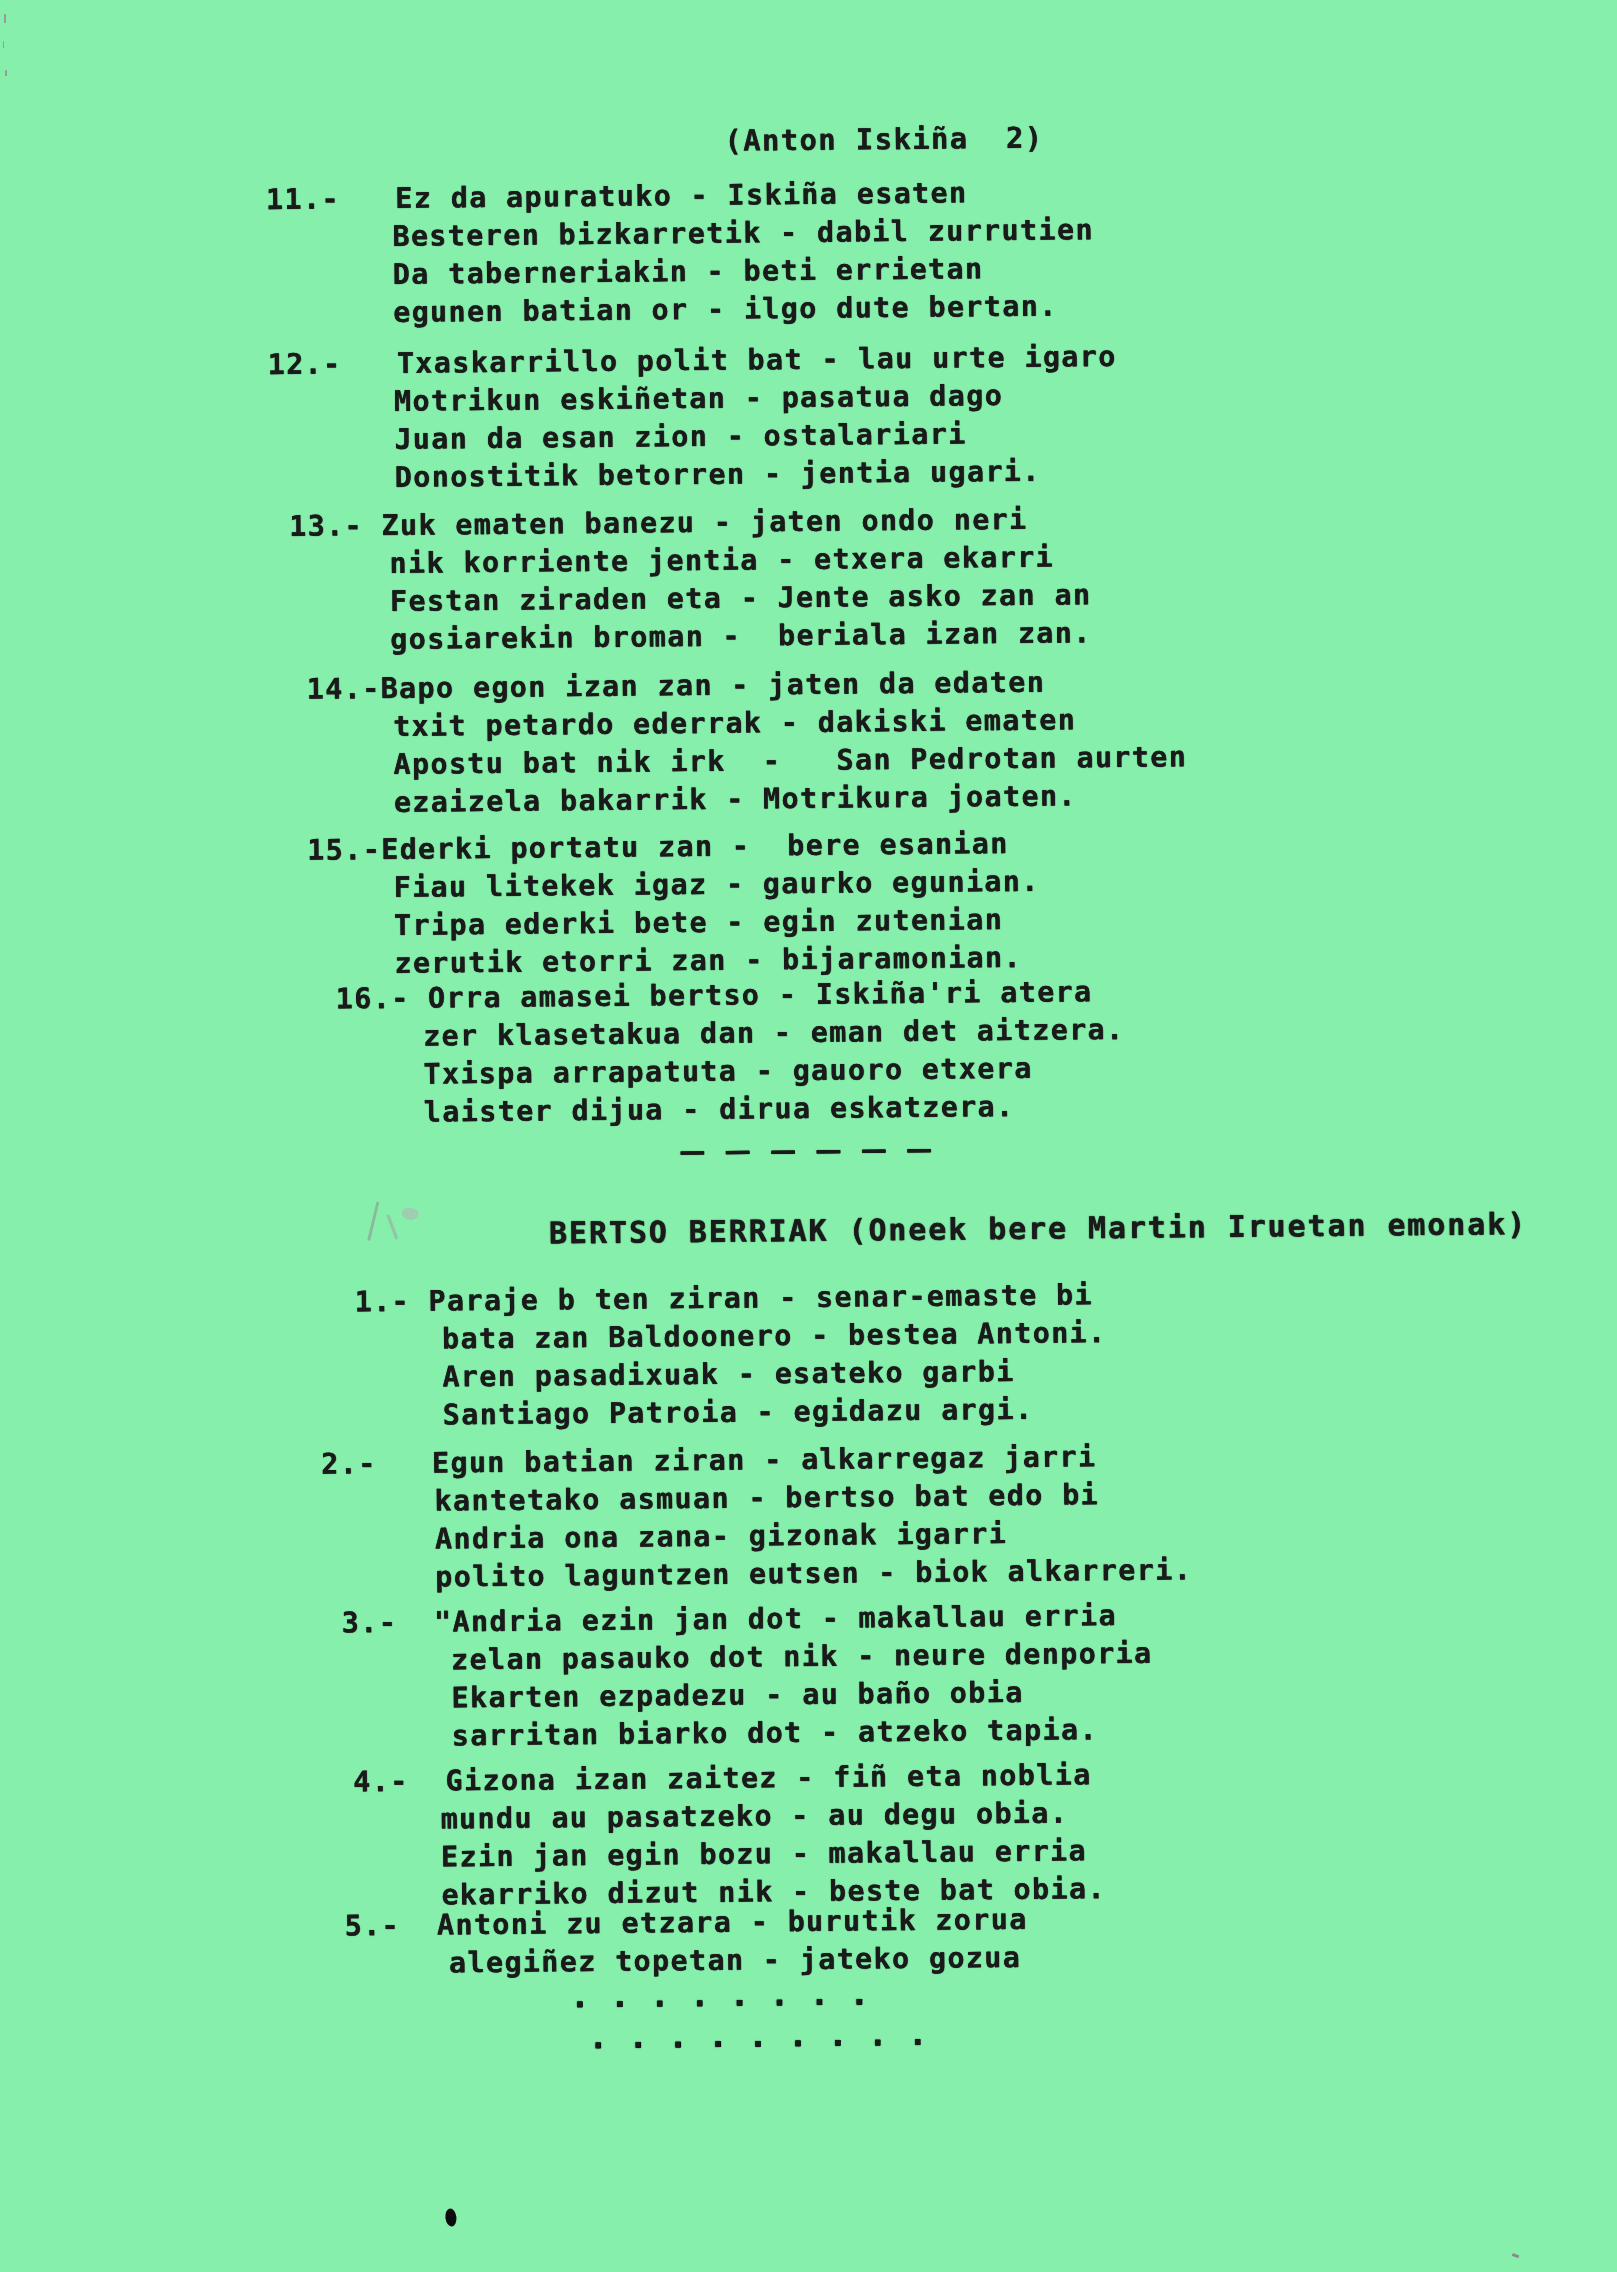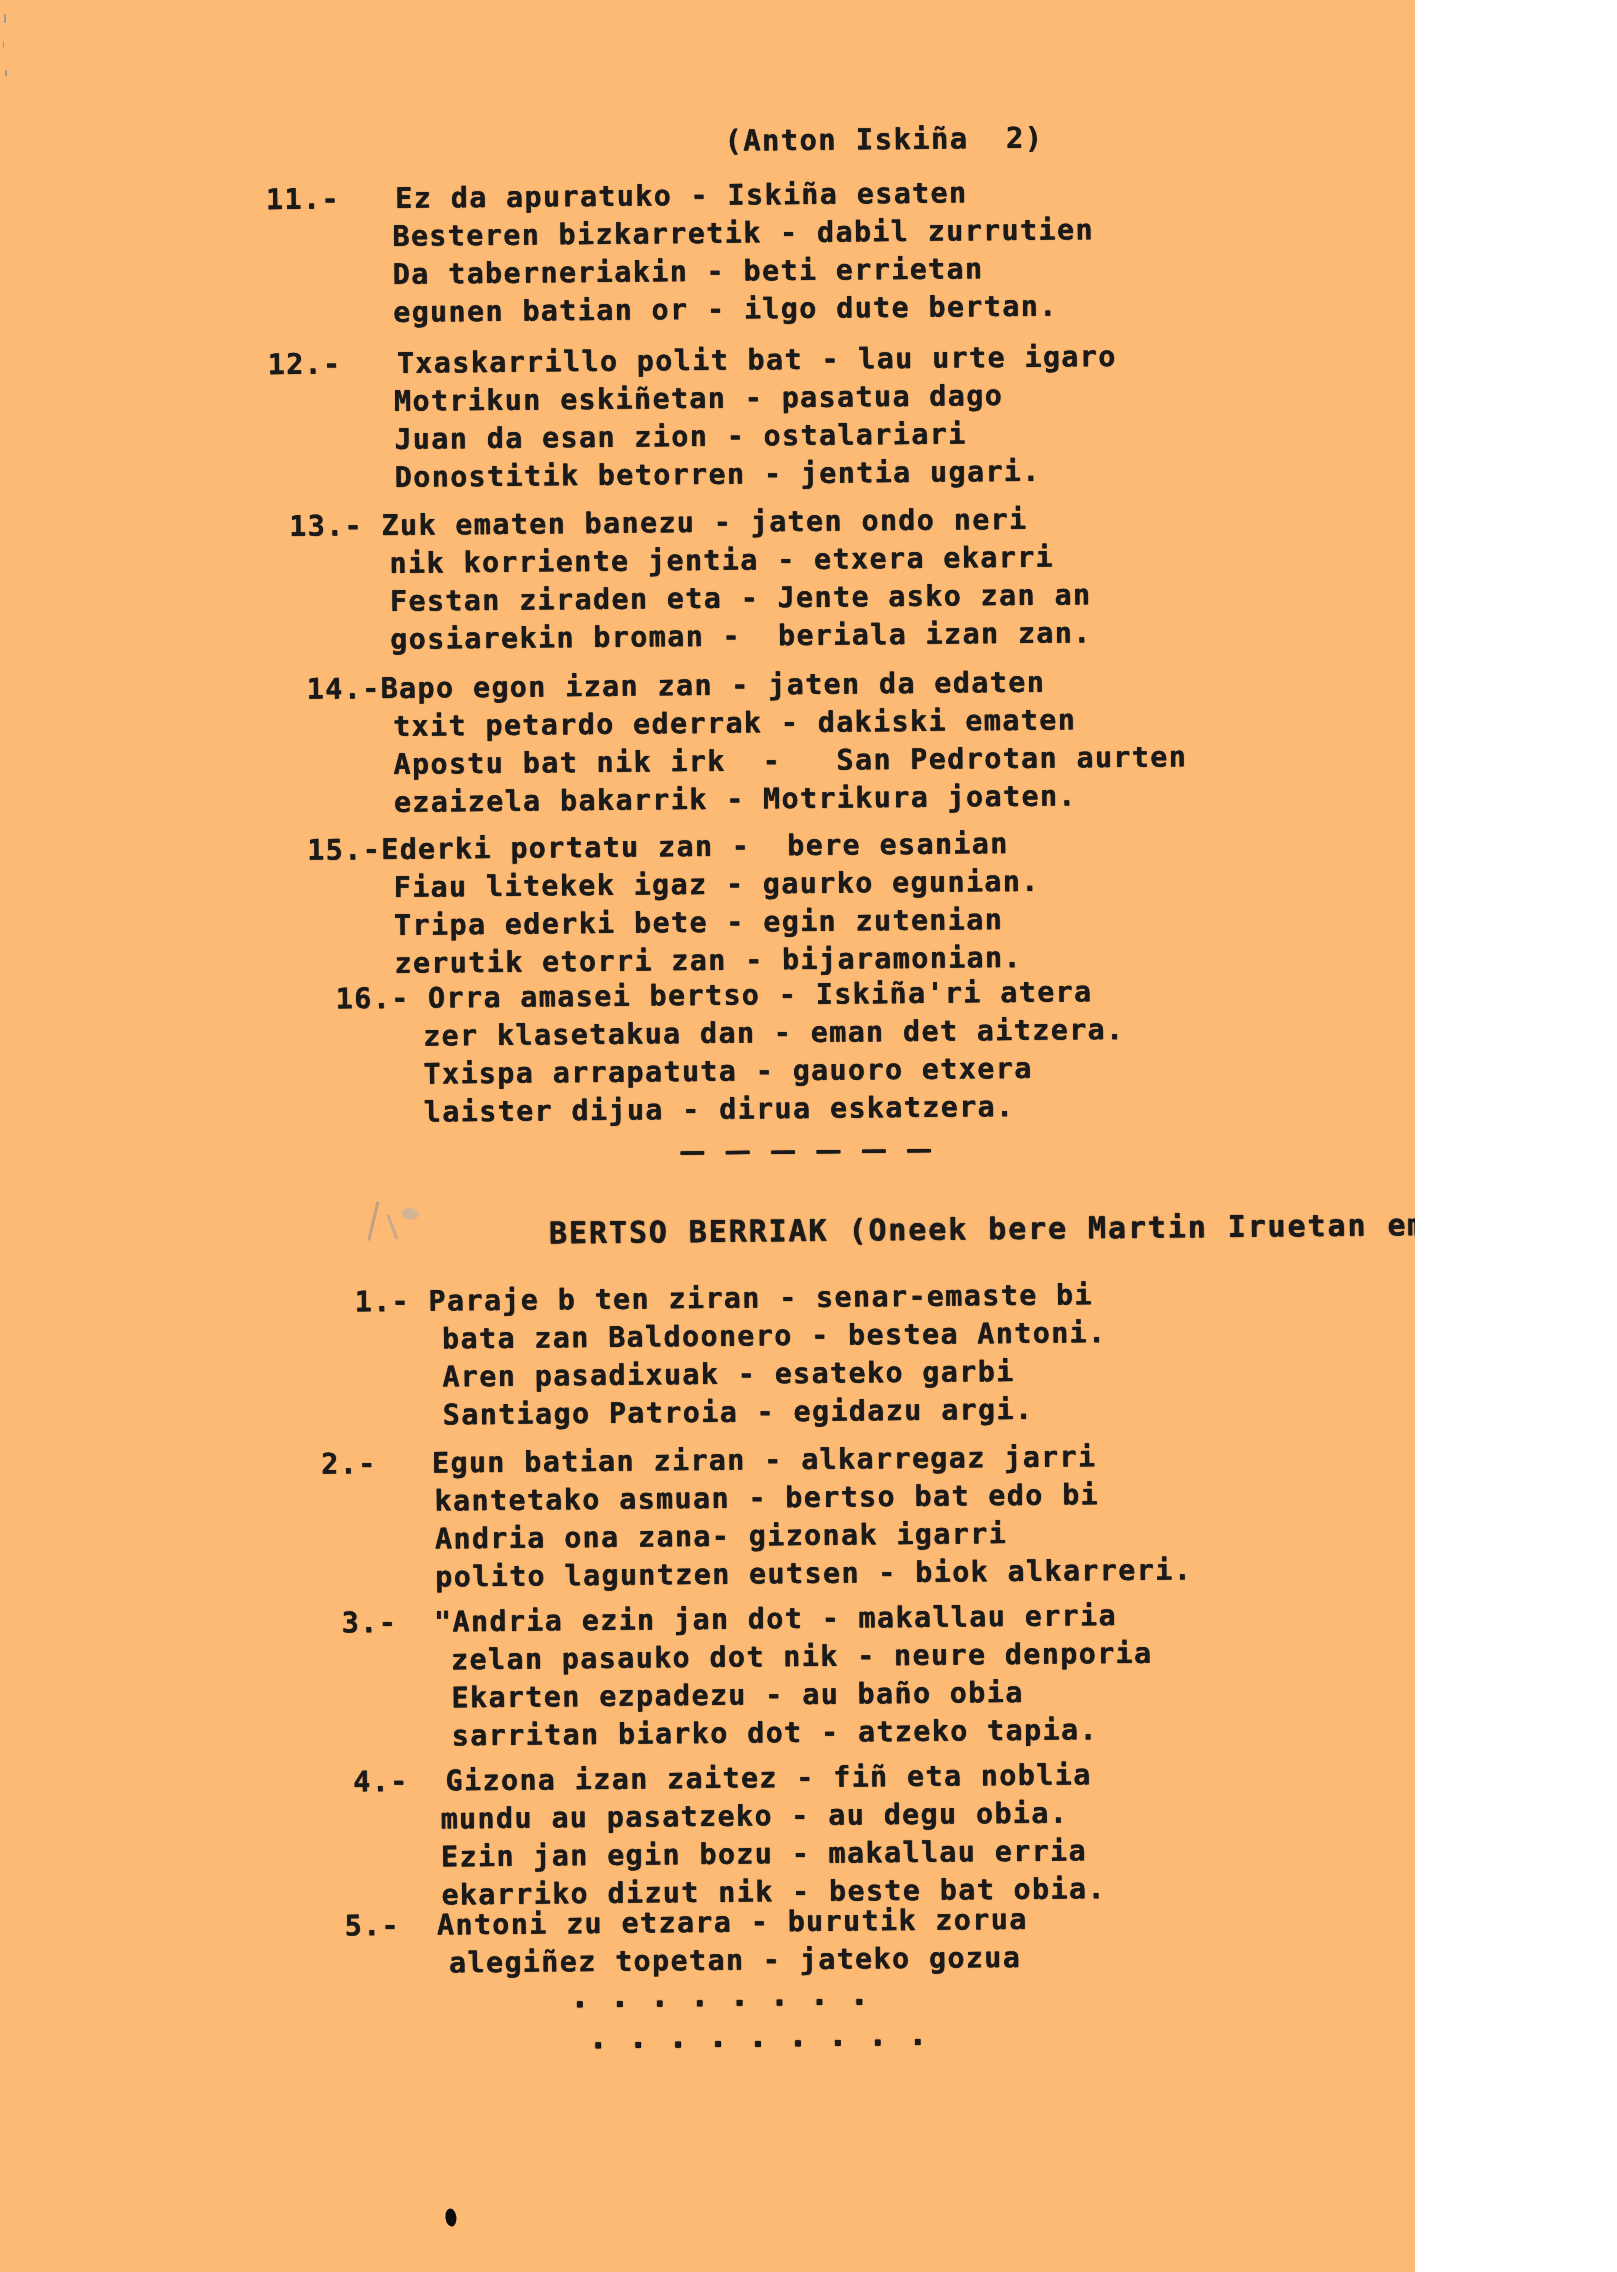--- a/index.html
+++ b/index.html
@@ -1,19 +1,19 @@
 <!DOCTYPE html>
 <html style="font-size:10.4px"><head>
 <meta charset="utf-8">
 <style>
   html,body{margin:0;padding:0;background:#ffffff;}
   .page{
     position:relative;
-    width:1415px;height:2273px;
-    background:#fdba74;
+    width:1617px;height:2273px;
+    background:#86efac;
     overflow:hidden;
     font-family:"DejaVu Sans Mono","Liberation Mono",monospace;
     color:#1a1a1a;
   }
   .tilt{
     position:absolute;inset:0;
     transform:rotate(-0.55deg);
     transform-origin:810px 1134px;
   }
   .ink{

